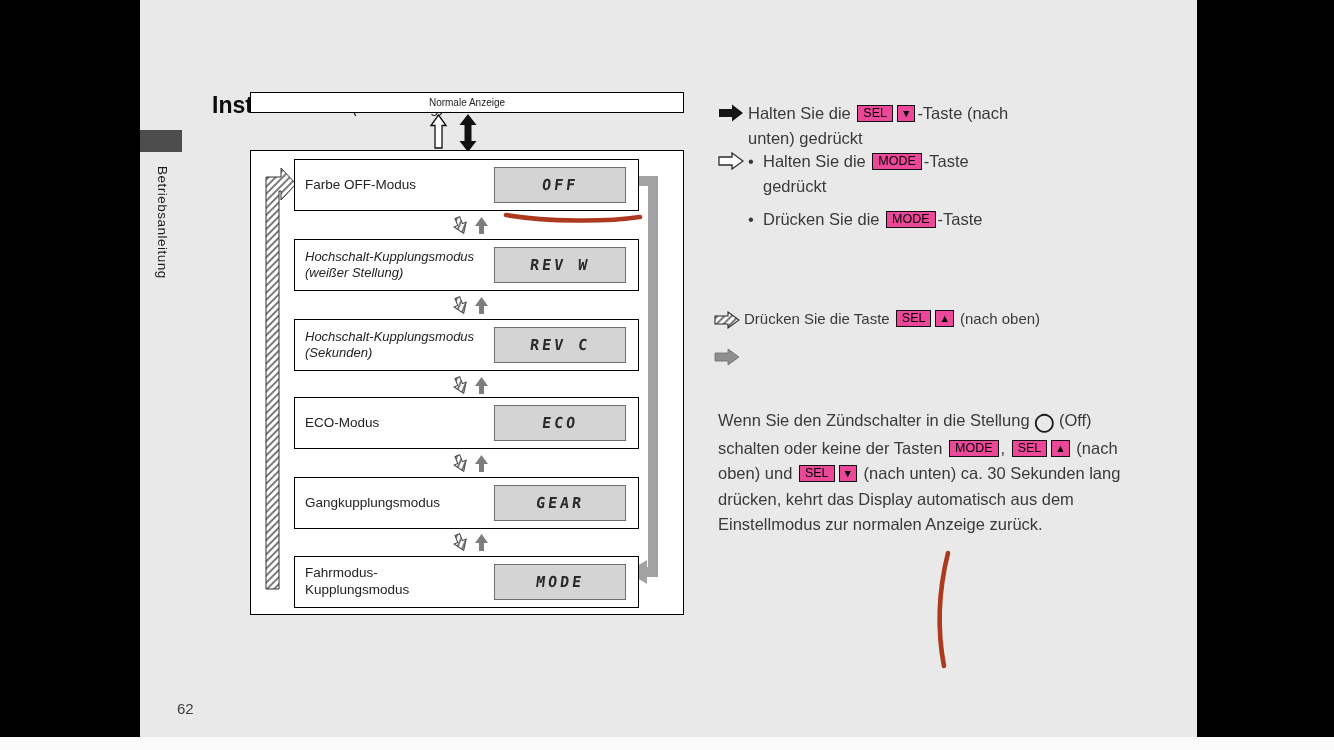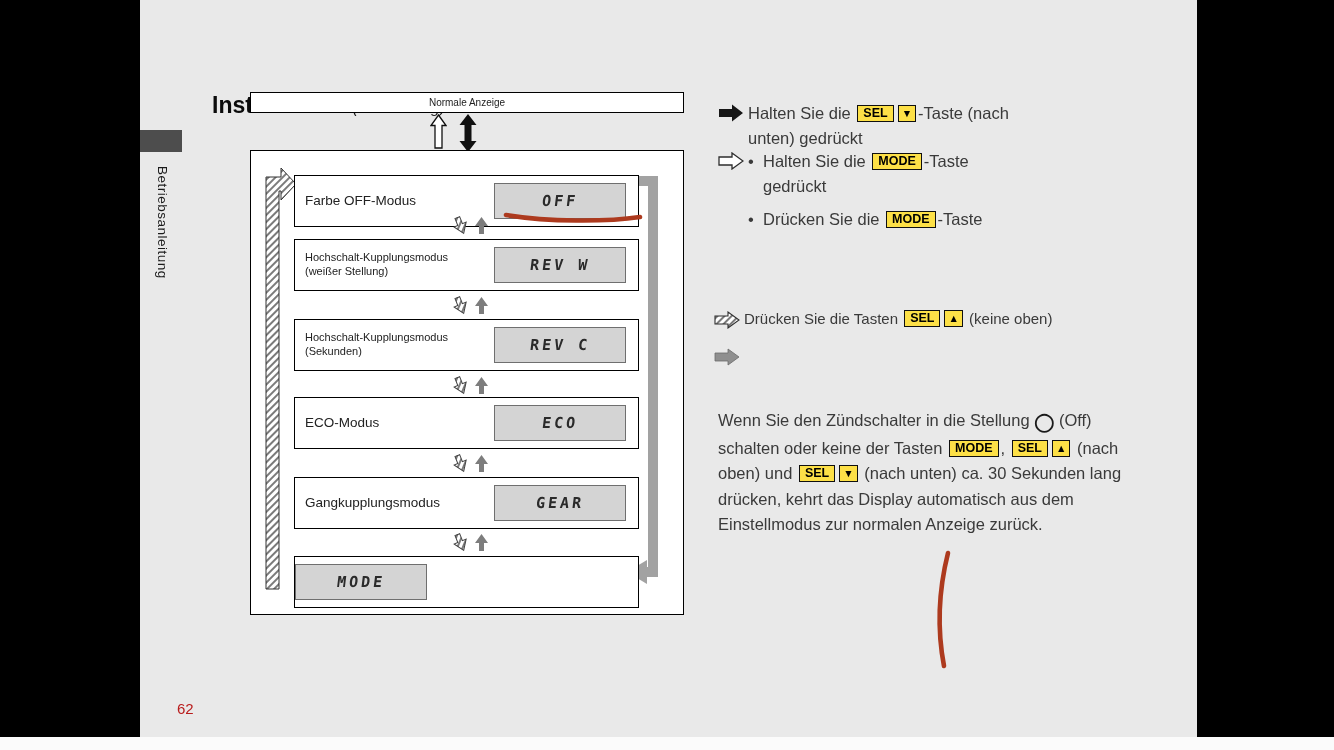--- a/index.html
+++ b/index.html
@@ -6,61 +6,61 @@
   .screen{position:relative;width:1334px;height:750px;background:#e9e9e9;overflow:hidden;
           font-family:"Liberation Sans",sans-serif;color:#2e2e2e;}
   .bar{position:absolute;top:0;height:737px;background:#000;}
   .bar.left{left:0;width:140px;}
   .bar.right{left:1197px;width:137px;}
   .bottom-strip{position:absolute;left:0;top:737px;width:1334px;height:13px;background:#fbfbfb;}
 
   .sidebar-tab{position:absolute;left:140px;top:130px;width:42px;height:22px;background:#4d4d4d;}
   .sidebar-label{position:absolute;left:155px;top:166px;writing-mode:vertical-rl;
                  font-size:13.5px;color:#1a1a1a;letter-spacing:.5px;}
-  .page-number{position:absolute;left:177px;top:700px;font-size:15px;color:#b91c1c;}
+  .page-number{position:absolute;left:177px;top:700px;font-size:15px;color:#404040;}
 
   .title-row{position:absolute;left:212px;top:52px;margin-top:40px;}
   .title{font-size:23px;font-weight:700;color:#0c0c0c;}
   .subtitle{font-size:15.5px;font-style:italic;margin-left:9px;color:#1a1a1a;}
 
   .topbox{position:absolute;left:250px;top:92px;width:434px;height:21px;background:#fff;
           border:1.2px solid #000;box-sizing:border-box;display:flex;align-items:center;
           justify-content:center;font-size:10px;color:#222;}
   .topbox-arrows{position:absolute;left:430px;top:114px;width:60px;height:38px;}
   .topbox-arrows svg{display:inline-block;margin-right:8px;vertical-align:top;}
 
   .frame{position:absolute;left:250px;top:150px;width:434px;height:465px;background:#fff;
          border:1.2px solid #000;box-sizing:border-box;}
   .frame-svg{position:absolute;left:0;top:0;z-index:0;}
 
   .mode-row{position:absolute;left:43px;width:345px;height:52px;background:#fff;
             border:1.1px solid #000;box-sizing:border-box;display:flex;align-items:center;z-index:1;}
   .mode-label{flex:1;padding-left:10px;font-size:13.5px;color:#222;line-height:1.25;}
-  .mode-label.small{font-size:11px;}
+  .mode-label.small{font-size:13px;font-style:italic;}
   .lcd{width:132px;height:36px;background:#d4d4d4;border:1px solid #6f6f6f;box-sizing:border-box;
        margin-right:12px;display:flex;align-items:center;justify-content:center;}
   .lcd-text{font-family:"DejaVu Sans Mono",monospace;font-weight:700;font-size:15px;
             letter-spacing:3px;color:#2a2a2a;transform:skewX(-7deg);white-space:pre;}
 
   .gap-arrows{position:absolute;left:196px;width:48px;height:26px;z-index:2;display:flex;
               align-items:center;justify-content:center;gap:6px;}
   .gap-arrows svg{display:block;}
 
   .instr{position:absolute;display:flex;align-items:flex-start;}
   .instr .icon{flex:0 0 30px;margin-top:3px;}
   .itext{font-size:16.5px;line-height:25px;color:#3a3a3a;}
   .itext.w290{width:292px;}
   .legend-text{font-size:15px;line-height:22px;color:#3a3a3a;white-space:nowrap;}
 
   ul.bullets{list-style:none;margin:0;padding:0;width:255px;}
   ul.bullets li{position:relative;padding-left:15px;margin-bottom:8px;font-size:16.5px;
                 line-height:25px;color:#3a3a3a;}
   ul.bullets li::before{content:"\2022";position:absolute;left:0;color:#3a3a3a;}
 
-  .btn{display:inline-block;border:1.6px solid #101010;background:#fde047;font-weight:700;
+  .btn{display:inline-block;border:1.6px solid #101010;background:#ec4899;font-weight:400;
        font-size:12.5px;line-height:15px;padding:0 5px;margin:0 2px;color:#000;
        position:relative;top:-2px;}
   .btn.tri{padding:0 3px;font-size:10.5px;}
   .circle-glyph{font-weight:700;font-size:18px;vertical-align:-2px;color:#1a1a1a;}
 
   .para{position:absolute;left:718px;top:408px;width:438px;font-size:16.5px;
         line-height:25.5px;color:#3a3a3a;}
 
   .annotations{position:absolute;left:0;top:0;z-index:60;pointer-events:none;}
 </style>
@@ -104,21 +104,21 @@
   <div class="frame">
 
     <svg class="frame-svg" width="432" height="462">
 
       <polygon points="15,438 15,26 30,26 30,17 45,33 30,49 30,40 28,40 28,438" fill="url(#hatch)" stroke="#333" stroke-width="1"></polygon>
 
       <path d="M384,30 L402,30 L402,421 L395,421" fill="none" stroke="#a2a2a2" stroke-width="10"></path>
       <polygon points="396,409 396,433 376,421" fill="#a2a2a2"></polygon>
     </svg>
 
-    <div class="mode-row" style="top:24px">
+    <div class="mode-row" style="top:8px">
       <div class="mode-label">
         <div>Farbe OFF-Modus</div>
       </div>
       <div class="lcd">
           <span class="lcd-text">OFF</span>
         </div>
     </div>
 
     <div class="mode-row" style="top:88px">
       <div class="mode-label small">
@@ -152,20 +152,24 @@
     <div class="mode-row" style="top:326px">
       <div class="mode-label">
         <div>Gangkupplungsmodus</div>
       </div>
       <div class="lcd">
           <span class="lcd-text">GEAR</span>
         </div>
     </div>
 
     <div class="mode-row" style="top:405px">
+      <div class="mode-label">
+        <div>Fahrmodus-</div>
+        <div>Kupplungsmodus</div>
+      </div>
       <div class="lcd">
           <span class="lcd-text">MODE</span>
         </div>
     </div>
 
     <div class="gap-arrows" style="top:61px">
       <svg width="15" height="19" style="transform:rotate(-22deg)">
           <polygon points="7.5,18 1,8.5 5,8.5 5,1 10,1 10,8.5 14,8.5" fill="url(#hatch)" stroke="#444" stroke-width="1"></polygon>
         </svg>
       <svg width="15" height="19">
@@ -233,21 +237,21 @@
     </ul>
   </div>
 
   <div class="instr" style="left:714px;top:308px">
     <span class="icon">
       <svg width="26" height="18">
           <polygon points="1,5 14,5 14,1 25,9 14,17 14,13 1,13" fill="url(#hatch)" stroke="#2e2e2e" stroke-width="1.1"></polygon>
         </svg>
     </span>
     <span class="legend-text">
-      <span>Drücken Sie die Tasten </span><span class="btn">SEL</span><span class="btn tri">▲</span><span> (keine oben)</span>
+      <span>Drücken Sie die Taste </span><span class="btn">SEL</span><span class="btn tri">▲</span><span> (nach oben)</span>
     </span>
   </div>
 
   <div class="instr" style="left:714px;top:345px">
     <span class="icon">
       <svg width="26" height="18">
           <polygon points="1,5 14,5 14,1 25,9 14,17 14,13 1,13" fill="#8f8f8f" stroke="#6a6a6a" stroke-width="0.8"></polygon>
         </svg>
     </span>
   </div>

